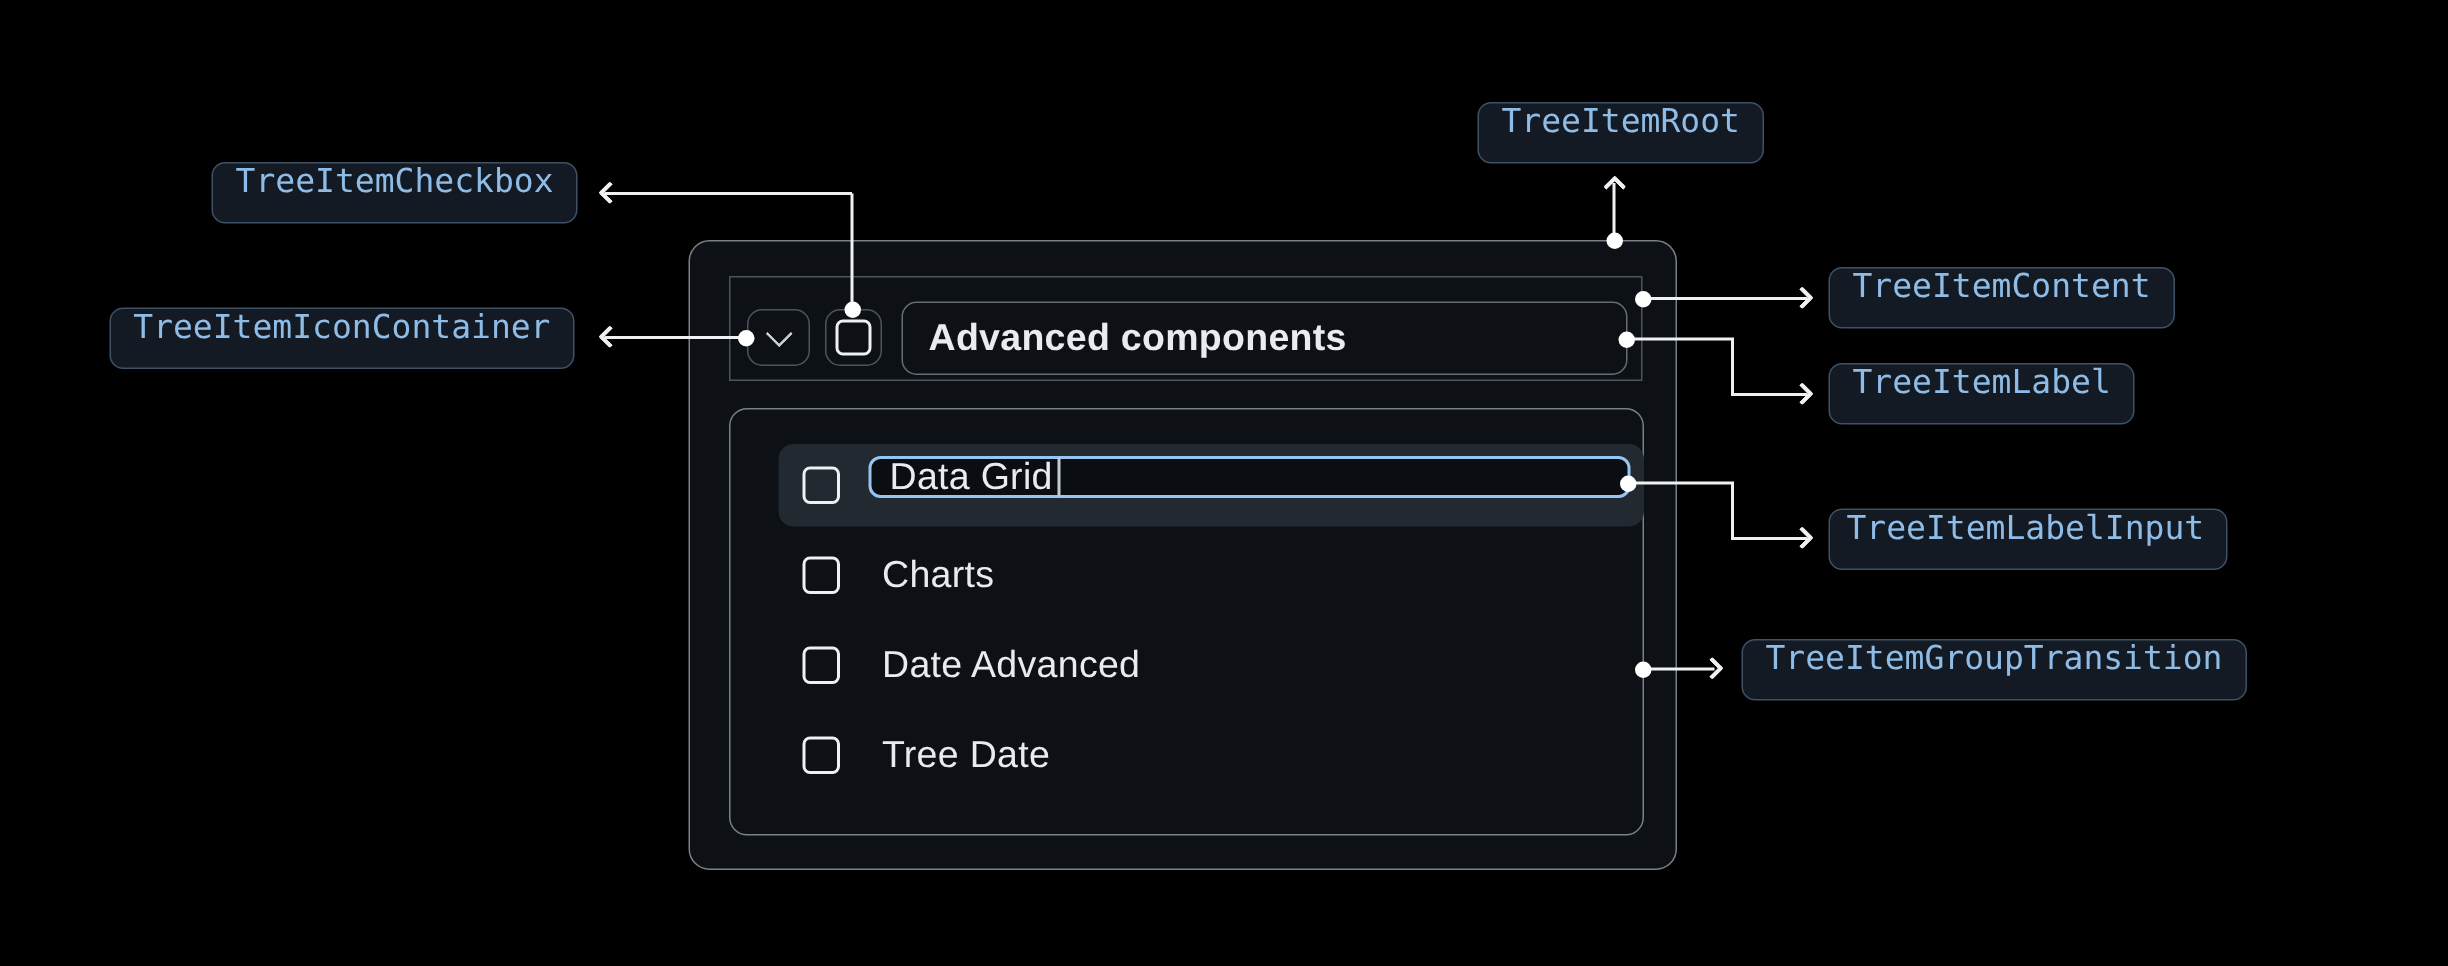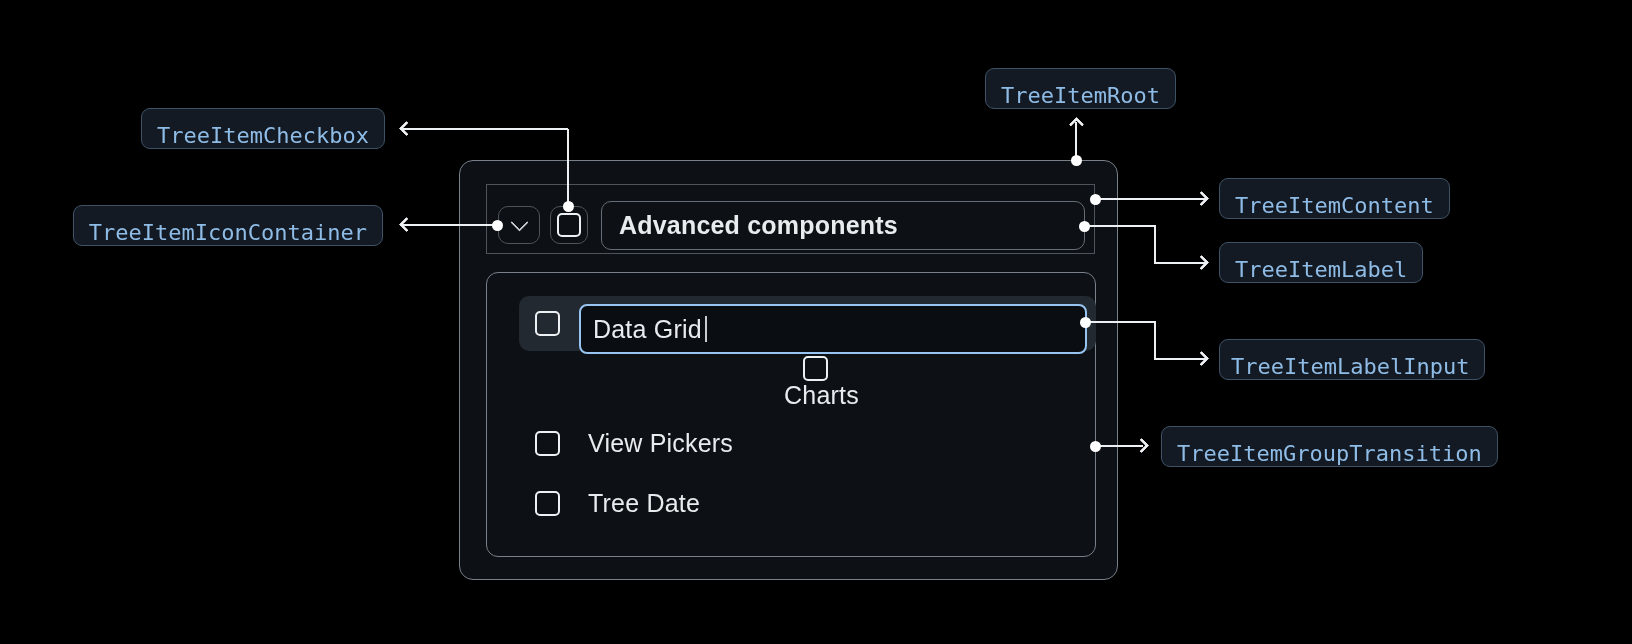--- a/index.html
+++ b/index.html
@@ -49,30 +49,30 @@
     position:absolute; left:32px; width:577px; height:55px;
     display:flex; align-items:center;
   }
   .row.selected { background:#222931; border-radius:10px; }
   .row .cb {
     flex:none; margin-left:16px; width:25px; height:25px;
     border:2.6px solid #eef1f4; border-radius:5px; background:transparent;
   }
   .row .lbl { margin-left:28px; font-size:25px; color:#e9ecef; letter-spacing:0.2px; }
   .edit-input {
-    position:absolute; left:60px; top:8px; width:508px; height:50px;
+    position:absolute; left:60px; top:8px; width:508px; height:28px;
     background:#0a0d12; border:2px solid #97c4f0; border-radius:8px;
     display:flex; align-items:center; padding:0 12px;
   }
   .edit-input .txt { font-size:25px; color:#e9ecef; letter-spacing:0.2px; white-space:pre; }
   .caret { width:2px; height:26px; background:#c6ccd2; margin-left:3px; }
 
   
   .pill {
-    position:absolute; height:41px; display:flex; align-items:flex-end;
+    position:absolute; height:41px; display:flex; align-items:flex-start;
     padding:0 15px; background:#131a23; border:1.5px solid #3e5266; border-radius:9px;
     font-family:"DejaVu Sans Mono", monospace; font-size:22px; color:#8fbce6;
     white-space:nowrap; z-index:7;
   }
   #pill-root            { left:985px;  top:68px;  }
   #pill-checkbox        { right:1247px; top:108px; }
   #pill-iconcontainer   { right:1249px; top:205px; }
   #pill-content         { left:1219px; top:178px; }
   #pill-label           { left:1219px; top:242px; }
   #pill-labelinput      { left:1219px; top:339px;padding-left:11px; }
@@ -111,28 +111,28 @@
     <div class="group-box">
 
       <div class="row selected" style="top:23px;">
         <span class="cb"></span>
         <div class="edit-input">
           <span class="txt">Data Grid</span>
           <span class="caret"></span>
         </div>
       </div>
 
-      <div class="row" style="top:83px;flex-direction:column;">
+      <div class="row" style="top:83px;">
         <span class="cb"></span>
         <span class="lbl">Charts</span>
       </div>
 
       <div class="row" style="top:143px;">
         <span class="cb"></span>
-        <span class="lbl">View Pickers</span>
+        <span class="lbl">Date Advanced</span>
       </div>
 
       <div class="row" style="top:203px;">
         <span class="cb"></span>
         <span class="lbl">Tree Date</span>
       </div>
 
     </div>
   </div>
 

